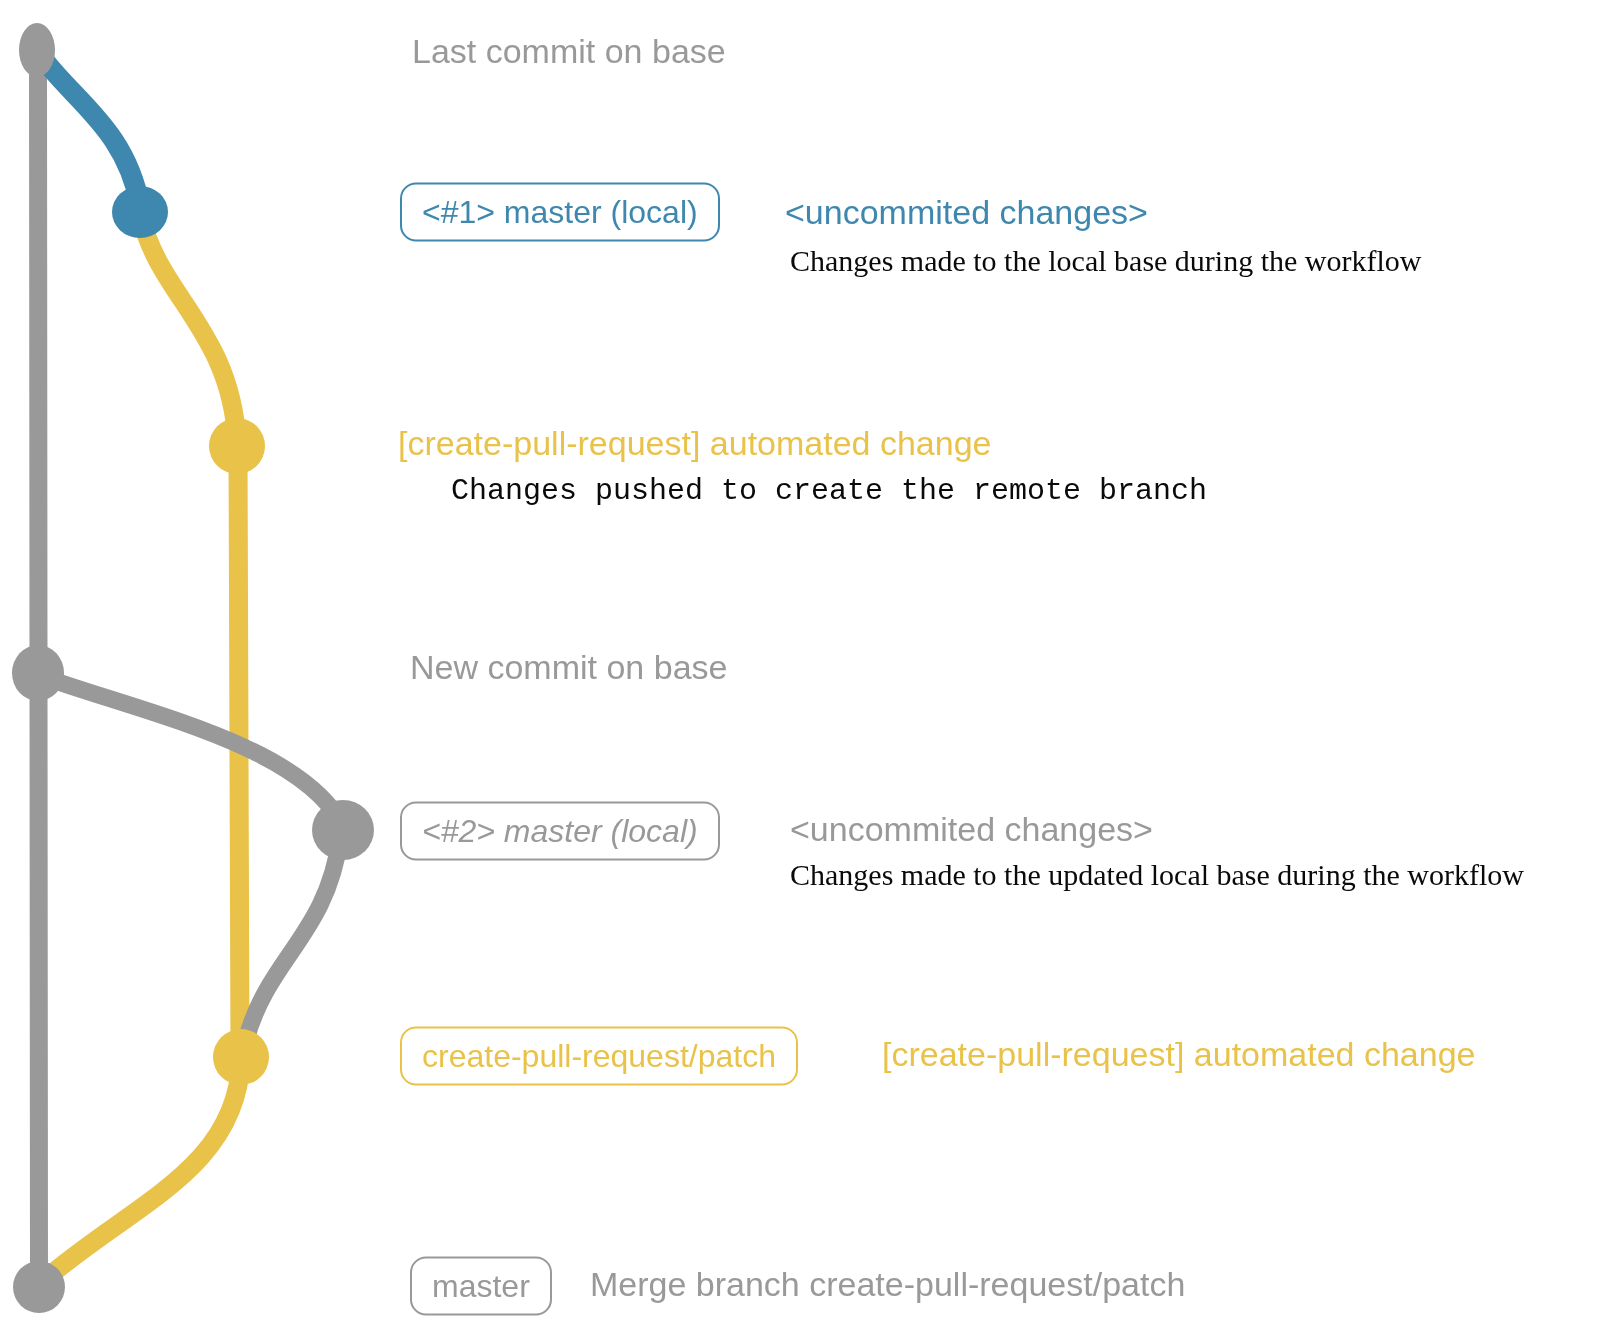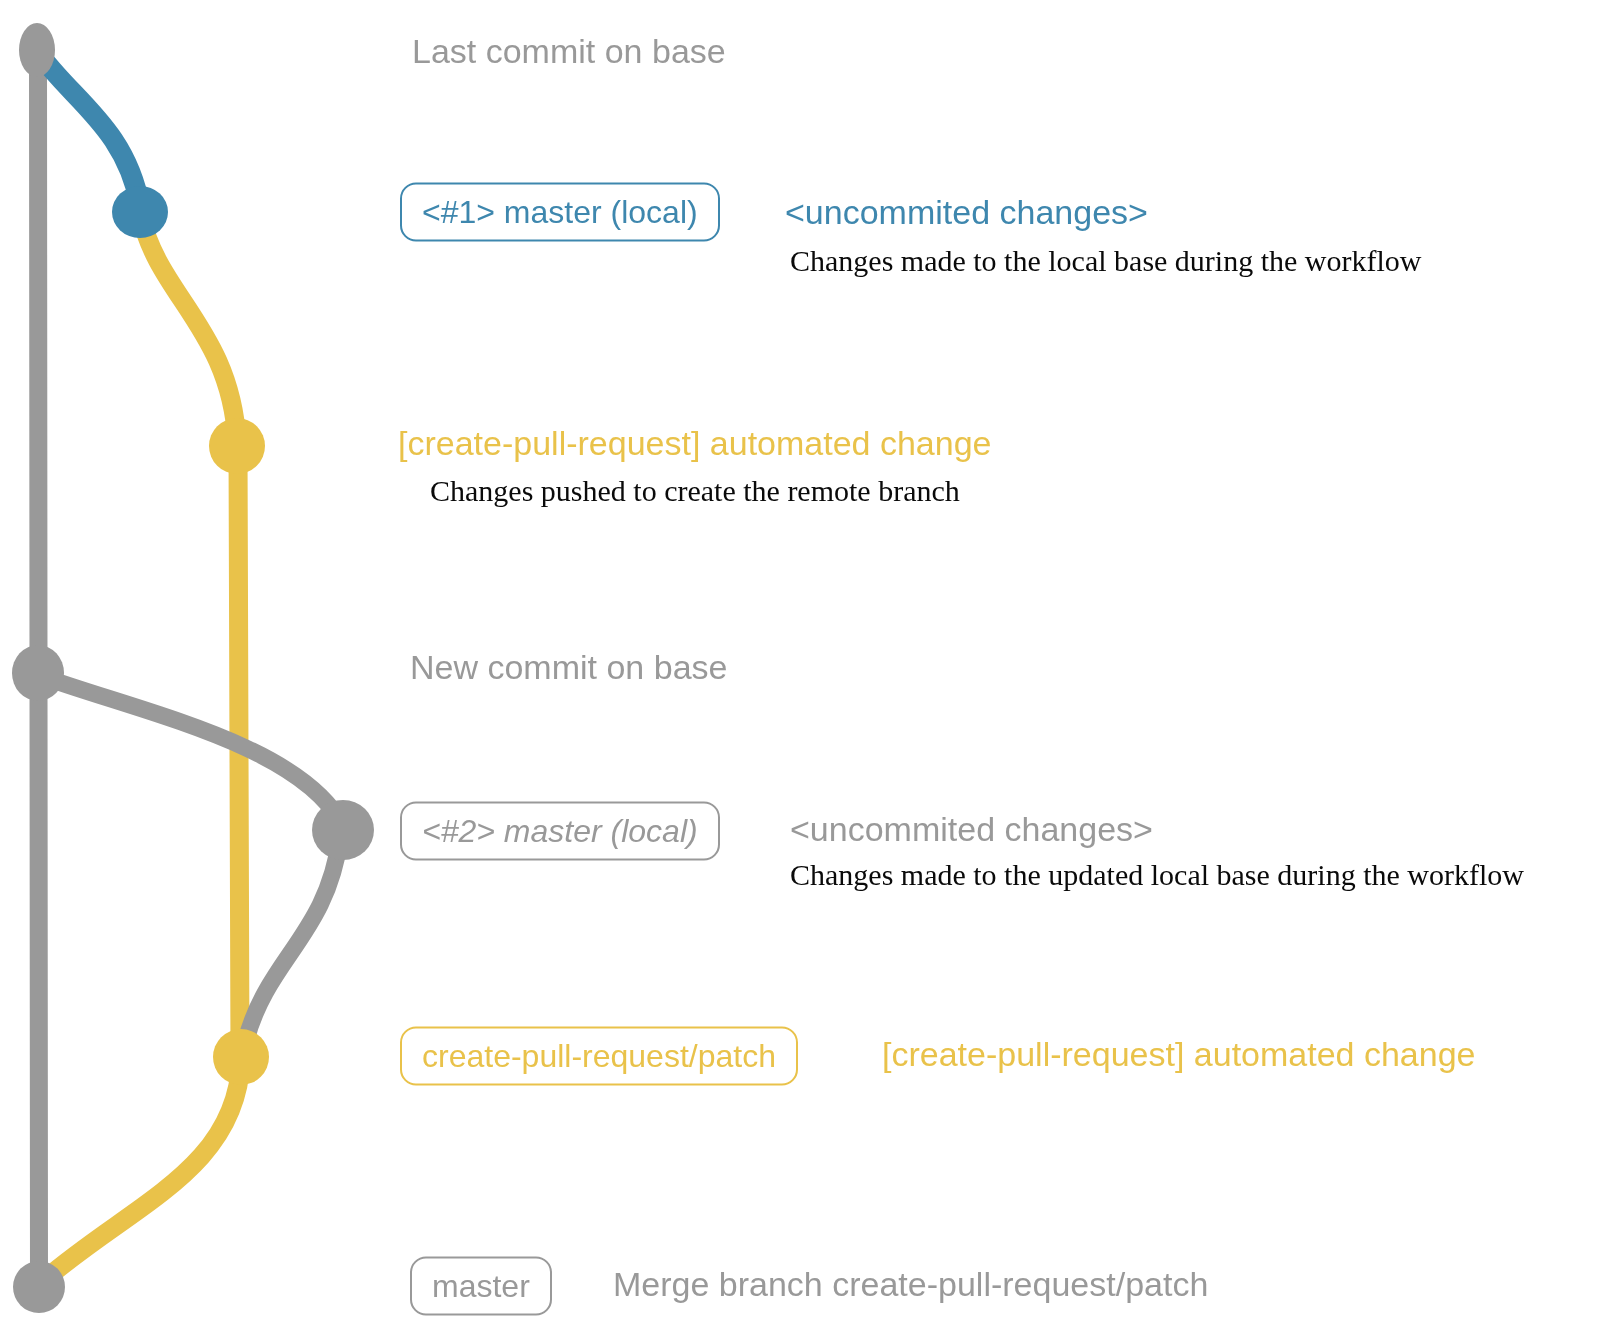--- a/index.html
+++ b/index.html
@@ -58,27 +58,27 @@
     <ellipse cx="39" cy="1287" rx="26" ry="26" class="fill-gray"></ellipse>
   </svg>
 
   <div class="txt heading" style="left:412px;top:52px;">Last commit on base</div>
 
   <div class="badge c-blue" style="left:400px;top:212px;">&lt;#1&gt; master (local)</div>
   <div class="txt note c-blue" style="left:785px;top:213px;">&lt;uncommited changes&gt;</div>
   <div class="txt desc" style="left:790px;top:261px;">Changes made to the local base during the workflow</div>
 
   <div class="txt note c-yellow" style="left:398px;top:444px;">[create-pull-request] automated change</div>
-  <div class="txt desc" style="left:430px;top:491px;">Changes pushed to create the remote branch</div>
+  <div class="txt desc" style="left:451px;top:491px;font-family:Liberation Mono, monospace;">Changes pushed to create the remote branch</div>
 
   <div class="txt heading" style="left:410px;top:668px;text-align:center;">New commit on base</div>
 
   <div class="badge c-gray" style="left:400px;top:831px;font-style:italic;">&lt;#2&gt; master (local)</div>
   <div class="txt note c-gray" style="left:790px;top:830px;">&lt;uncommited changes&gt;</div>
   <div class="txt desc" style="left:790px;top:875px;">Changes made to the updated local base during the workflow</div>
 
   <div class="badge c-yellow" style="left:400px;top:1056px;">create-pull-request/patch</div>
   <div class="txt note c-yellow" style="left:882px;top:1055px;">[create-pull-request] automated change</div>
 
   <div class="badge c-gray" style="left:410px;top:1286px;">master</div>
-  <div class="txt note c-gray" style="left:590px;top:1285px;margin-left:23px;">Merge branch create-pull-request/patch</div>
+  <div class="txt note c-gray" style="left:590px;top:1285px;">Merge branch create-pull-request/patch</div>
 
 </div>
 
 </body></html>

